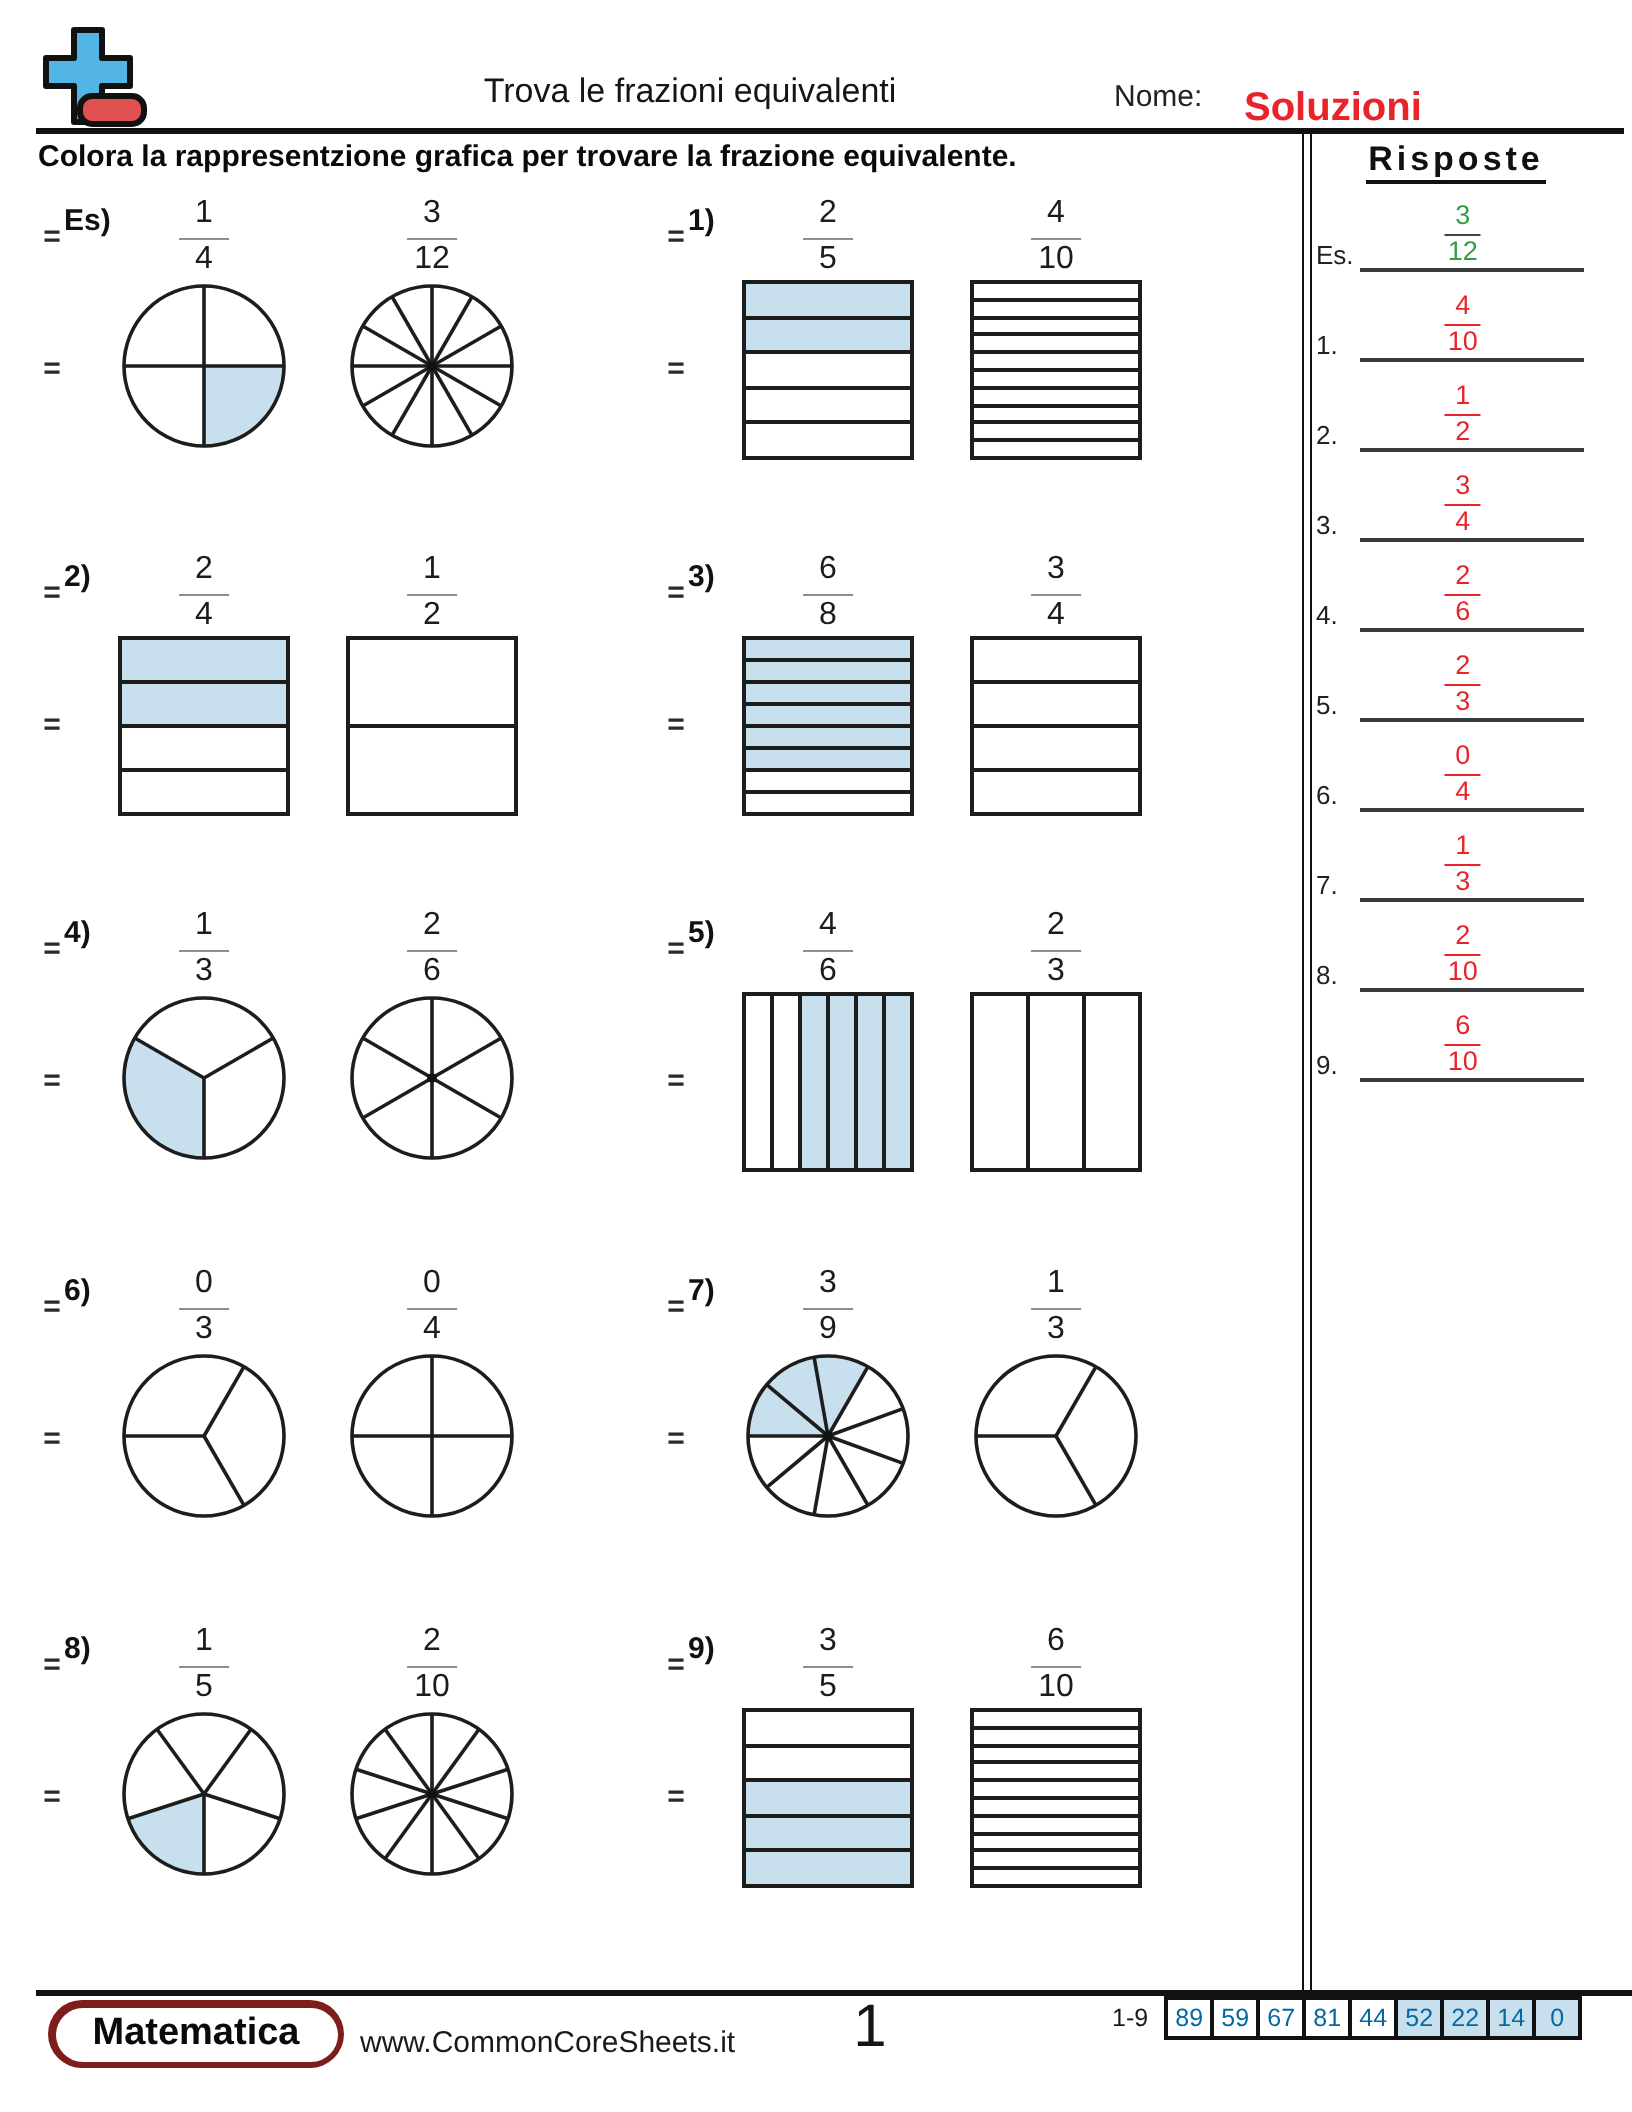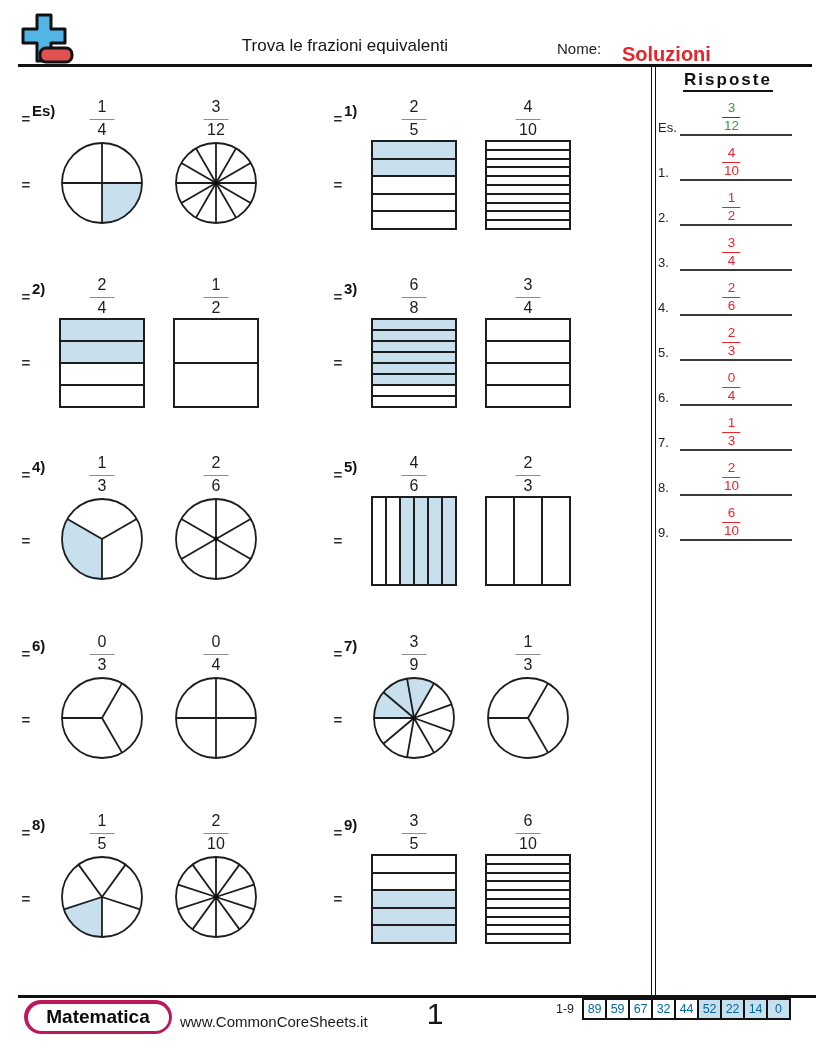--- a/index.html
+++ b/index.html
@@ -41,21 +41,21 @@
   .fr-rect{width:86px;height:90px;border:2.5px solid #1d1d1d;box-sizing:border-box;
            display:flex;background:#fff;}
   .fr-rect.rows{flex-direction:column;}
   .fr-rect.cols{flex-direction:row;}
   .fr-rect.rows .cell{flex:1;border-top:2px solid #1d1d1d;}
   .fr-rect.rows .cell:first-child{border-top:none;}
   .fr-rect.cols .cell{flex:1;border-left:2px solid #1d1d1d;}
   .fr-rect.cols .cell:first-child{border-left:none;}
   
   .footline{position:absolute;left:18px;top:995px;width:798px;height:2.5px;background:#111;}
-  .brand{position:absolute;left:24px;top:1000px;width:148px;height:34px;background:#be185d;
+  .brand{position:absolute;left:24px;top:1000px;width:148px;height:34px;background:#7f1d1d;
          border-radius:18px;}
   .brand-inner{position:absolute;left:3.5px;right:3.5px;top:3.5px;bottom:3.5px;background:#fff;
          border-radius:14px;display:flex;align-items:center;justify-content:center;
          font-size:19px;font-weight:bold;color:#0a0a0a;}
   .site{position:absolute;left:180px;top:1013px;font-size:15px;color:#1a1a1a;}
   .pagenum{position:absolute;left:400px;top:997px;width:70px;text-align:center;font-size:30px;color:#151515;}
   .score{position:absolute;left:556px;top:998px;display:flex;align-items:flex-start;}
   .score-label{font-size:12.5px;margin-right:10px;padding-top:4px;color:#1a1a1a;}
   .score-cell{width:21px;height:18px;line-height:18px;text-align:center;font-size:12.5px;
          border:2px solid #111;margin-left:-2px;background:#fff;color:#0369a1;}
@@ -68,20 +68,21 @@
   <div class="logo">
     <svg width="54" height="52" viewBox="0 0 54 52">
       <path d="M17 3 H31 V17 H45 V31 H31 V49 H17 V31 H3 V17 H17 Z" fill="#53b5e5" stroke="#111" stroke-width="3" stroke-linejoin="round"></path>
       <rect x="20" y="36" width="32" height="14" rx="6" fill="#e05252" stroke="#111" stroke-width="3"></rect>
     </svg>
   </div>
   <div class="title">Trova le frazioni equivalenti</div>
   <div class="nome">Nome:</div>
   <div class="soluzioni" style="color: rgb(232, 36, 42);">Soluzioni</div>
   <div class="hrule"></div>
+  <div class="instruction">Colora la rappresentzione grafica per trovare la frazione equivalente.</div>
   <div class="vsep"></div>
 
   <div class="risposte-title">
     <span>Risposte</span>
   </div>
   <div id="answers">
       <div class="ans-item" style="top: 92px;">
         <span class="ans-label">Es.</span>
         <span class="ans-line"></span>
         <span class="ans-frac" style="color:#2f9e44">
@@ -517,21 +518,21 @@
     <div class="brand-inner">Matematica</div>
   </div>
   <div class="site">www.CommonCoreSheets.it</div>
   <div class="pagenum">1</div>
   <div class="score">
     <span class="score-label">1-9</span>
     <span id="score-cells" style="display: inline-flex;">
         <span class="score-cell">89</span>
         <span class="score-cell">59</span>
         <span class="score-cell">67</span>
-        <span class="score-cell">32</span>
+        <span class="score-cell">81</span>
         <span class="score-cell">44</span>
         <span class="score-cell" style="background: rgb(200, 223, 238);">52</span>
         <span class="score-cell" style="background: rgb(200, 223, 238);">22</span>
         <span class="score-cell" style="background: rgb(200, 223, 238);">14</span>
         <span class="score-cell" style="background: rgb(200, 223, 238);">0</span>
       </span>
   </div>
 </div>
 
 </body></html>

